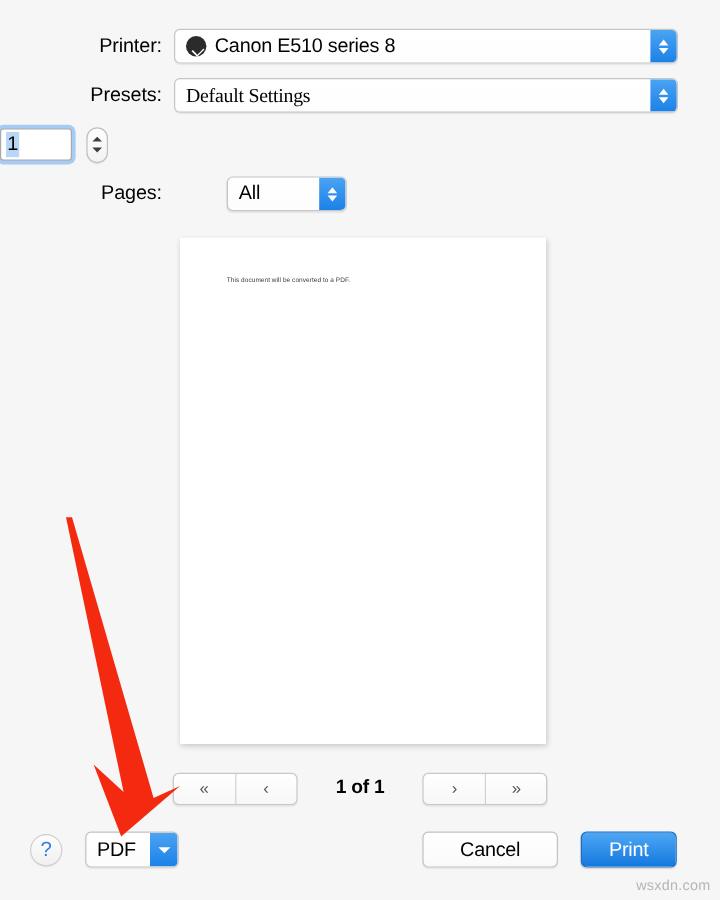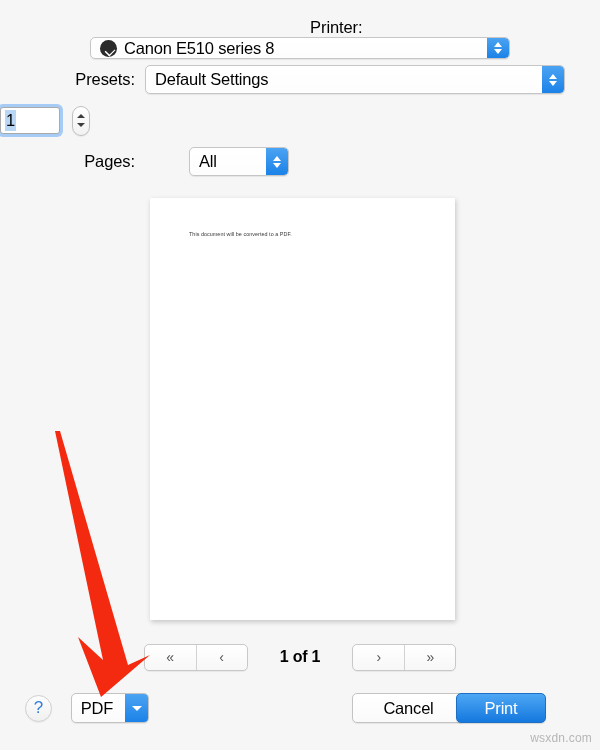--- a/index.html
+++ b/index.html
@@ -79,21 +79,21 @@
 
   .chev-up, .chev-down {
     width: 0; height: 0;
     border-left: 4.5px solid transparent;
     border-right: 4.5px solid transparent;
   }
   .chev-up   { border-bottom: 5px solid #fff; }
   .chev-down { border-top: 5px solid #fff; }
 
   #printer-popup { width: 420px; }
-  #presets-popup { width: 420px; }
+  #presets-popup { width: 420px; font-family: Liberation Serif, serif; }
   #pages-popup   { width: 100px; margin-left: 44px; }
 
   
   .printer-icon {
     width: 17px; height: 17px;
     border-radius: 50%;
     background: #2b2b2b;
     margin-right: 7px;
     flex: 0 0 auto;
     position: relative;
@@ -296,22 +296,22 @@
     color: #000;
     letter-spacing: -0.2px;
     font-family: "Liberation Sans", sans-serif;
   }
 
   #show-details-btn { left: 162px;  width: 150px; }
   #cancel-btn       { left: 352px;  width: 113px; }
 
   #print-btn {
     position: absolute;
-    left: 456px;
-    width: 90px;
+    left: 484px;
+    width: 80px;
     height: 30px;
     background: linear-gradient(#4ea7f4, #1478de);
     border: 1px solid #1c6fc4;
     border-radius: 5px;
     box-shadow: 0 1px 1px rgba(0,0,0,0.13);
     display: flex;
     align-items: center;
     justify-content: center;
     font-size: 16.5px;
     color: #fff;
@@ -337,21 +337,21 @@
     font-size: 12px;
     color: #b6b6b6;
     letter-spacing: 0.2px;
   }
 </style>
 </head>
 <body>
 
 <div class="form-rows">
 
-  <div class="row" style="margin-top:18px;flex-direction:column;">
+  <div class="row" style="margin-top:18px;">
     <div class="row-label">Printer:</div>
     <div class="popup" id="printer-popup">
       <span class="printer-icon"></span>
       <span class="label-text">Canon E510 series 8</span>
       <span class="popup-arrowbox">
         <span class="chev-up"></span>
           <span class="chev-down"></span>
       </span>
     </div>
   </div>

